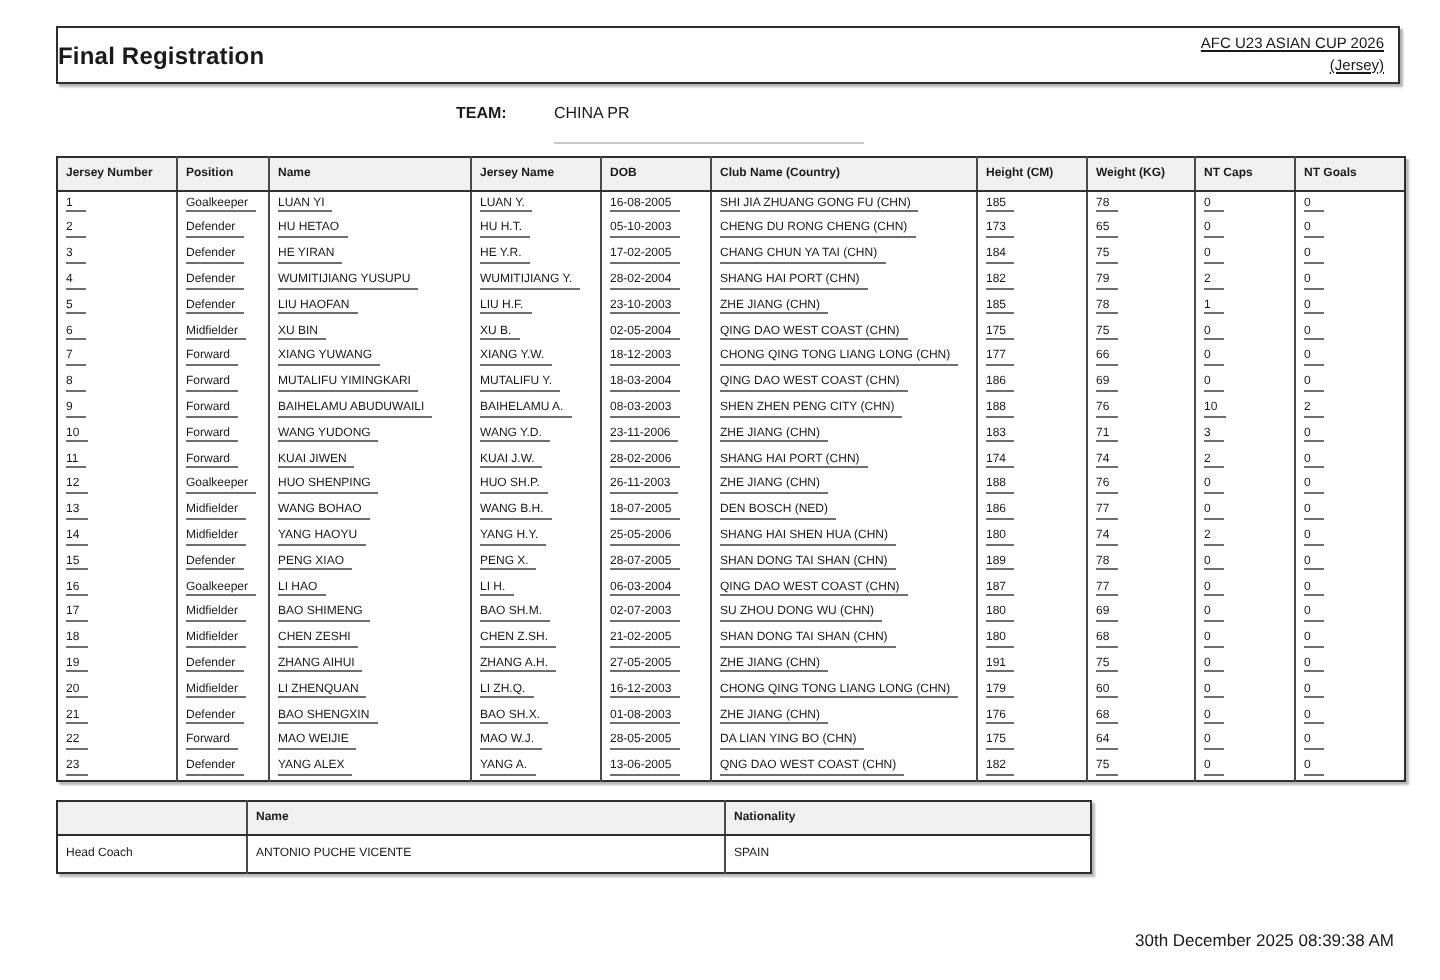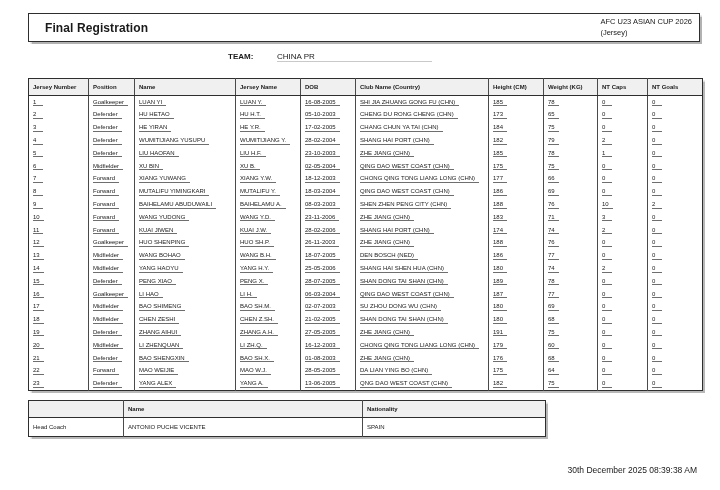--- a/index.html
+++ b/index.html
@@ -19,52 +19,53 @@
   .title-box {
     position: absolute;
     left: 28px; top: 13px;
     width: 672px; height: 29px;
     border: 1px solid #2e2e2e;
     box-shadow: 1.5px 1.5px 1px rgba(0,0,0,0.3);
     box-sizing: border-box;
     display: flex;
     justify-content: space-between;
     align-items: center;
-    padding: 0 7px 0 16px;
+    padding: 0 7px 0 0;
     background: #fff;
   }
   .title-box .doc-title {
     font-size: 12px;
     font-weight: bold;
     letter-spacing: 0.1px;
   }
   .title-box .competition {
-    text-align: left;
+    text-align: right;
     font-size: 7.5px;
     line-height: 1.35;
+    text-decoration: underline;
   }
 
   
   .team-line {
     position: absolute;
     top: 52px; left: 0;
     width: 720px; height: 12px;
     font-size: 8px;
   }
   .team-label {
     position: absolute;
     left: 228px; top: 0;
     font-weight: bold;
   }
   .team-value {
     position: absolute;
     left: 277px; top: 0;
     width: 155px;
     border-bottom: 1px solid #c9c9c9;
-    padding-bottom: 0;
+    padding-bottom: 10px;
   }
 
   
   table {
     border-collapse: collapse;
     table-layout: fixed;
     background: #fff;
     box-shadow: 1.5px 1.5px 1px rgba(0,0,0,0.28);
   }
   .players {

